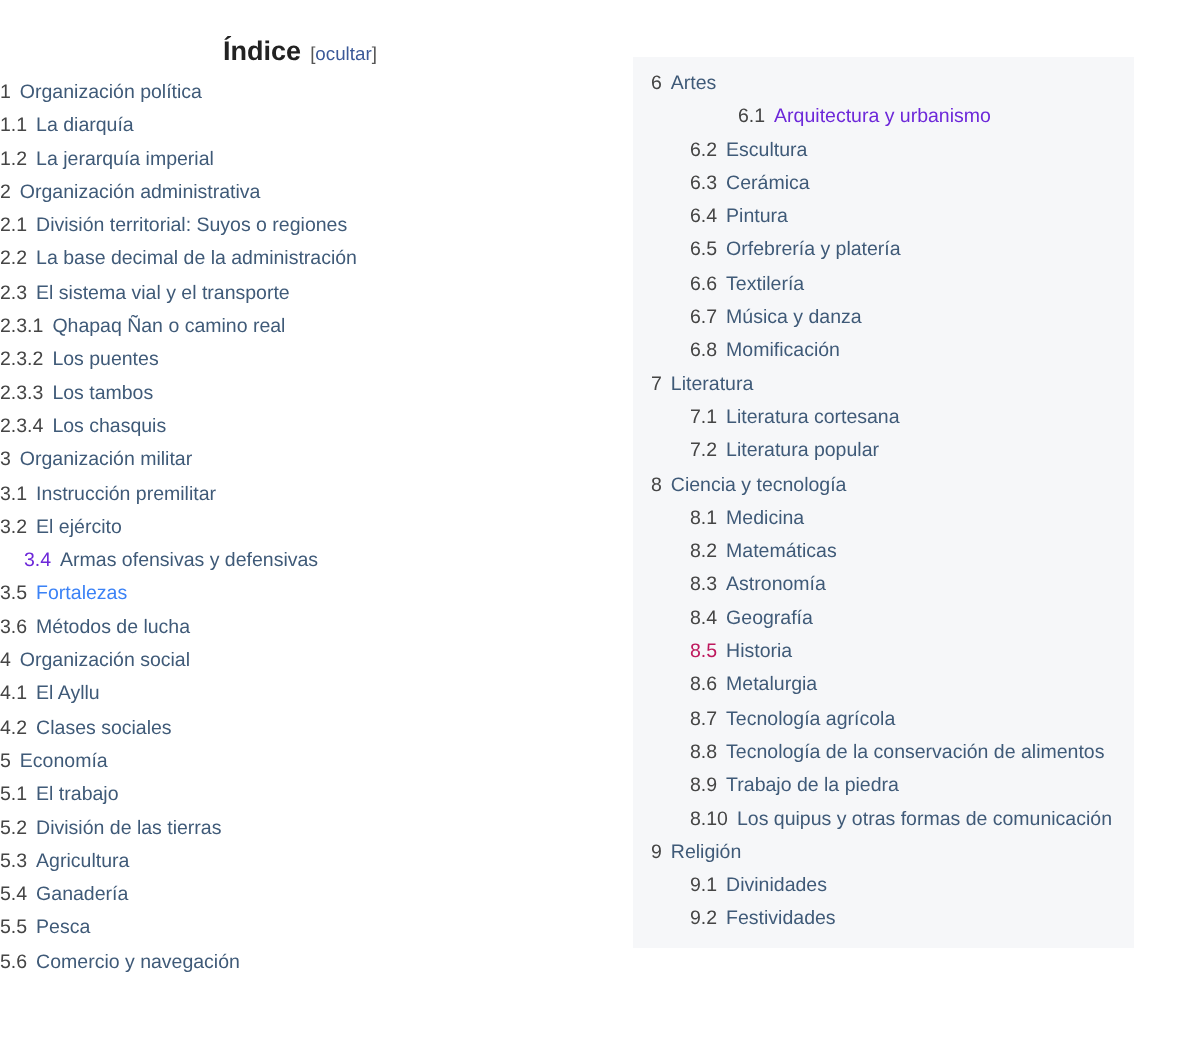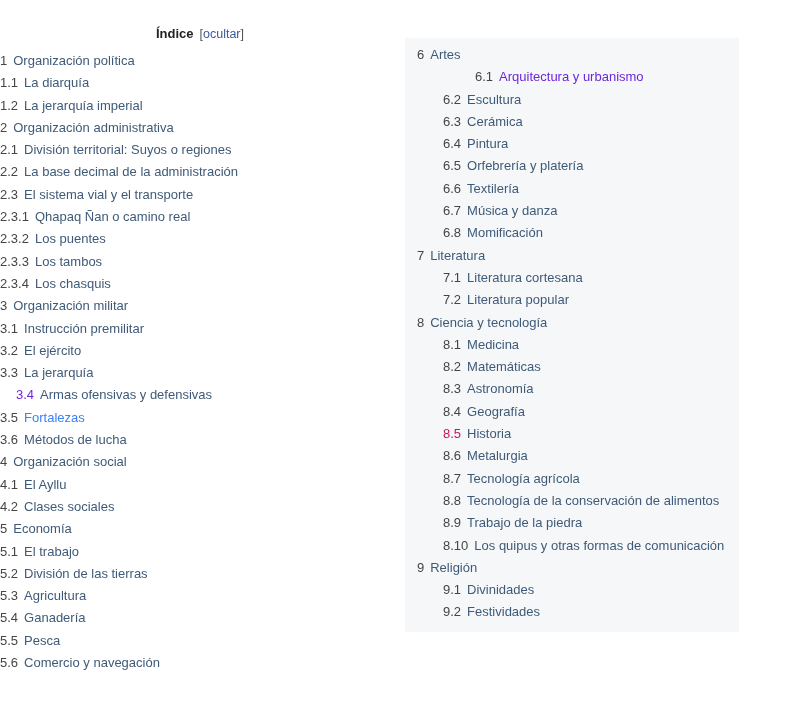--- a/index.html
+++ b/index.html
@@ -22,21 +22,21 @@
     position: absolute;
     left: 0;
     top: 26px;
     width: 400px;
     text-align: center;
     white-space: nowrap;
     line-height: 16px;
   }
   #toc-title .toctitle-text {
     font-weight: bold;
-    font-size: 13px;
+    font-size: 18px;
     color: #222222;
   }
   #toc-title .toctoggle {
     font-size: 12.5px;
     color: #3c5a83;
   }
   #toc-title .toctoggle .bracket {
     color: #555555;
   }
   #toc-title .toctoggle .toggle-link {
@@ -50,21 +50,21 @@
     top: 0;
   }
   #toc-col-left {
     left: 0;
     top: 48px;
     width: 400px;
     background: #ffffff;
     padding-top: 2px;
   }
   #toc-col-right {
-    left: 405px;
+    left: 422px;
     top: 38px;
     width: 334px;
     background: #f6f7f9;
     padding: 6px 0 8px 0;
     box-sizing: border-box;
     min-height: 580px;
   }
 
   ul.toc-list {
     list-style: none;
@@ -119,21 +119,20 @@
       <li class="lvl-2"><span class="toc-link"><span class="tocnumber" style="color: rgb(69, 69, 69);">2.1</span><span class="numgap"></span><span class="toctext" style="color: rgb(63, 90, 120); text-align: right;">División territorial: Suyos o regiones</span></span></li>
       <li class="lvl-2"><span class="toc-link"><span class="tocnumber" style="color: rgb(69, 69, 69);">2.2</span><span class="numgap"></span><span class="toctext" style="color: rgb(63, 90, 120);">La base decimal de la administración</span></span></li>
       <li class="lvl-2"><span class="toc-link"><span class="tocnumber" style="color: rgb(69, 69, 69);">2.3</span><span class="numgap"></span><span class="toctext" style="color: rgb(63, 90, 120);">El sistema vial y el transporte</span></span></li>
       <li class="lvl-3"><span class="toc-link"><span class="tocnumber" style="color: rgb(69, 69, 69);">2.3.1</span><span class="numgap"></span><span class="toctext" style="color: rgb(63, 90, 120);">Qhapaq Ñan o camino real</span></span></li>
       <li class="lvl-3"><span class="toc-link"><span class="tocnumber" style="color: rgb(69, 69, 69);">2.3.2</span><span class="numgap"></span><span class="toctext" style="color: rgb(63, 90, 120);">Los puentes</span></span></li>
       <li class="lvl-3"><span class="toc-link"><span class="tocnumber" style="color: rgb(69, 69, 69);">2.3.3</span><span class="numgap"></span><span class="toctext" style="color: rgb(63, 90, 120);">Los tambos</span></span></li>
       <li class="lvl-3"><span class="toc-link"><span class="tocnumber" style="color: rgb(69, 69, 69);">2.3.4</span><span class="numgap"></span><span class="toctext" style="color: rgb(63, 90, 120);">Los chasquis</span></span></li>
       <li class="lvl-1"><span class="toc-link"><span class="tocnumber" style="color: rgb(69, 69, 69);">3</span><span class="numgap"></span><span class="toctext" style="color: rgb(63, 90, 120);">Organización militar</span></span></li>
       <li class="lvl-2"><span class="toc-link"><span class="tocnumber" style="color: rgb(69, 69, 69);">3.1</span><span class="numgap"></span><span class="toctext" style="color: rgb(63, 90, 120);">Instrucción premilitar</span></span></li>
       <li class="lvl-2"><span class="toc-link"><span class="tocnumber" style="color: rgb(69, 69, 69);">3.2</span><span class="numgap"></span><span class="toctext" style="color: rgb(63, 90, 120);">El ejército</span></span></li>
-      <li class="lvl-2"><span class="toc-link"><span class="tocnumber" style="color: rgb(69, 69, 69);">3.3</span><span class="numgap"></span><span class="toctext" style="color: rgb(63, 90, 120);">La jerarquía</span></span></li>
       <li class="lvl-2"><span class="toc-link"><span class="tocnumber" style="color: #6d28d9; margin-left: 16px;">3.4</span><span class="numgap"></span><span class="toctext" style="color: rgb(63, 90, 120);">Armas ofensivas y defensivas</span></span></li>
       <li class="lvl-2"><span class="toc-link"><span class="tocnumber" style="color: rgb(69, 69, 69);">3.5</span><span class="numgap"></span><span class="toctext" style="color: #3b82f6;">Fortalezas</span></span></li>
       <li class="lvl-2"><span class="toc-link"><span class="tocnumber" style="color: rgb(69, 69, 69);">3.6</span><span class="numgap"></span><span class="toctext" style="color: rgb(63, 90, 120);">Métodos de lucha</span></span></li>
       <li class="lvl-1"><span class="toc-link"><span class="tocnumber" style="color: rgb(69, 69, 69);">4</span><span class="numgap"></span><span class="toctext" style="color: rgb(63, 90, 120);">Organización social</span></span></li>
       <li class="lvl-2"><span class="toc-link"><span class="tocnumber" style="color: rgb(69, 69, 69);">4.1</span><span class="numgap"></span><span class="toctext" style="color: rgb(63, 90, 120);">El Ayllu</span></span></li>
       <li class="lvl-2"><span class="toc-link"><span class="tocnumber" style="color: rgb(69, 69, 69);">4.2</span><span class="numgap"></span><span class="toctext" style="color: rgb(63, 90, 120);">Clases sociales</span></span></li>
       <li class="lvl-1"><span class="toc-link"><span class="tocnumber" style="color: rgb(69, 69, 69);">5</span><span class="numgap"></span><span class="toctext" style="color: rgb(63, 90, 120);">Economía</span></span></li>
       <li class="lvl-2"><span class="toc-link"><span class="tocnumber" style="color: rgb(69, 69, 69);">5.1</span><span class="numgap"></span><span class="toctext" style="color: rgb(63, 90, 120);">El trabajo</span></span></li>
       <li class="lvl-2"><span class="toc-link"><span class="tocnumber" style="color: rgb(69, 69, 69);">5.2</span><span class="numgap"></span><span class="toctext" style="color: rgb(63, 90, 120);">División de las tierras</span></span></li>
       <li class="lvl-2"><span class="toc-link"><span class="tocnumber" style="color: rgb(69, 69, 69);">5.3</span><span class="numgap"></span><span class="toctext" style="color: rgb(63, 90, 120);">Agricultura</span></span></li>

